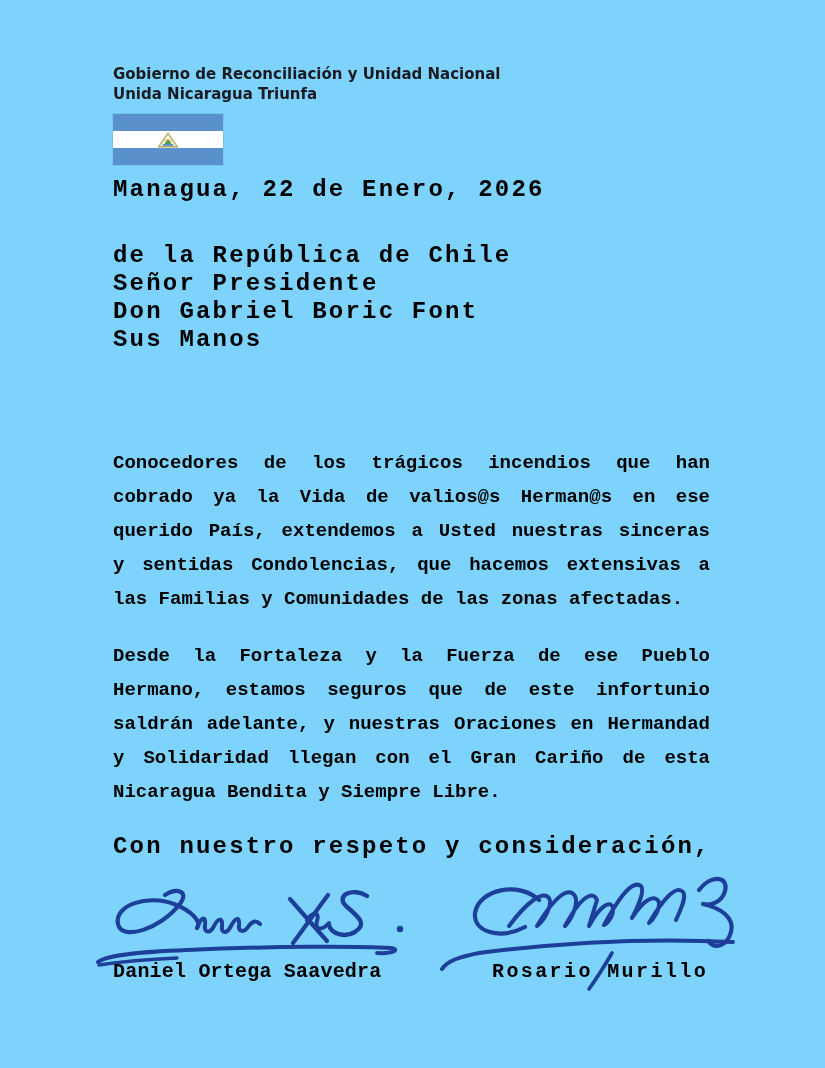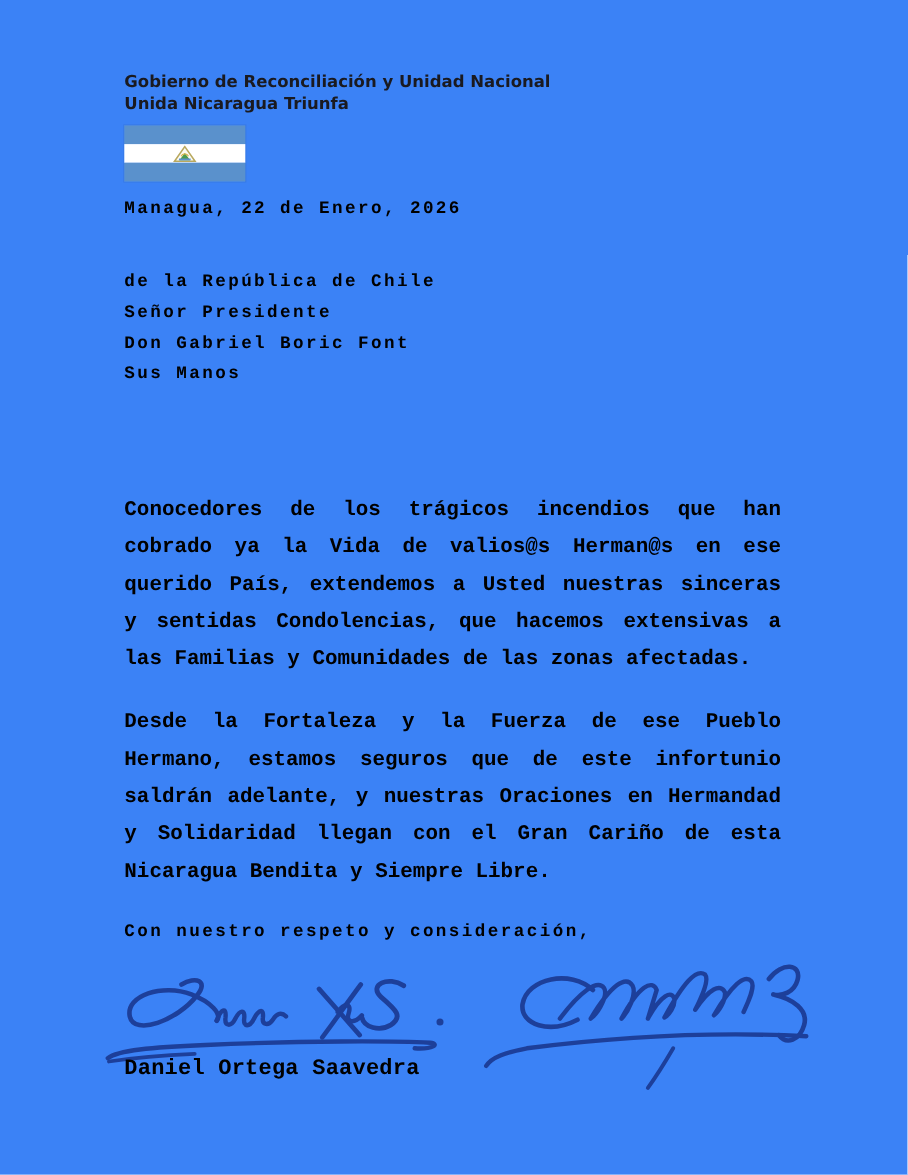--- a/index.html
+++ b/index.html
@@ -1,19 +1,19 @@
 <!DOCTYPE html>
 <html style="--header-text: #1a1a20; --body-text: #000000; --flag-blue: #5a91cc; --signature-blue: #1d3f9a;"><head>
 <meta charset="utf-8">
 <style>
   html,body { margin:0; padding:0; background:#ffffff; }
   .page {
     position:relative;
     width:825px; height:1068px;
-    background:#3b82f6;
+    background:#7dd3fc;
     overflow:hidden;
     font-family:"Liberation Mono","DejaVu Sans Mono",monospace;
   }
   
   .letterhead {
     position:absolute; left:113px; top:64px;
     font-family:"DejaVu Sans","Liberation Sans",sans-serif;
     font-weight:bold; font-size:15px; line-height:20px;
     color:var(--header-text,#1a1a20);
   }
@@ -22,21 +22,21 @@
           box-shadow:0 0 0 1px rgba(0,0,0,0.06); }
   .flag .stripe { width:100%; height:17px; }
   .flag .stripe.blue { background:var(--flag-blue,#5a91cc); }
   .flag .stripe.white { background:#ffffff; display:flex; align-items:center; justify-content:center; }
   
   .mono {
     position:absolute; left:113px;
     font-family:"Liberation Mono","DejaVu Sans Mono",monospace;
     font-weight:700; color:var(--body-text,#000000);
   }
-  .wide { font-size:16px; letter-spacing:2.2px; line-height:28px; }
+  .wide { font-size:24px; letter-spacing:2.2px; line-height:28px; }
   .dateline   { top:176px; }
   .recipient  { top:242px; }
   .salutation { top:394px; }
   .closing    { top:833px; }
   .para {
     width:597px; font-size:19px; line-height:34px; letter-spacing:0;
   }
   .para1 { top:446px; }
   .para2 { top:639px; }
   .para .line { text-align:justify; text-align-last:justify; }
@@ -118,15 +118,16 @@
       <path stroke-width="4.2" d="M444,32 C424,13 384,21 380,45 C378,64 405,72 430,59"></path>
       <path stroke-width="4" d="M414,58 C432,34 448,22 454,30 C458,36 450,52 442,58 C460,28 474,18 480,28 C484,36 476,52 470,58 C486,28 498,22 502,32 L494,58 C506,36 516,32 518,40 C519,47 513,55 509,57 C526,26 538,12 546,18 C550,23 543,38 537,50 C550,30 560,26 564,34 C565,42 558,52 554,55 C570,28 582,17 588,24 C592,29 585,43 581,52"></path>
       <path stroke-width="4.2" d="M604,22 C616,6 634,8 630,23 C627,34 616,38 608,36 C626,40 640,50 636,64 C632,78 620,82 613,73"></path>
       <path stroke-width="4" d="M347,101 C352,93 364,89 384,85 C470,74 560,70 638,74"></path>
       <path stroke-width="3.6" d="M517,85 C510,97 502,110 494,121"></path>
     </g>
   </svg>
 
   <div class="names">
     <div class="name n1">Daniel Ortega Saavedra</div>
+    <div class="name n2">Rosario Murillo</div>
   </div>
 
 </div>
 
 </body></html>

